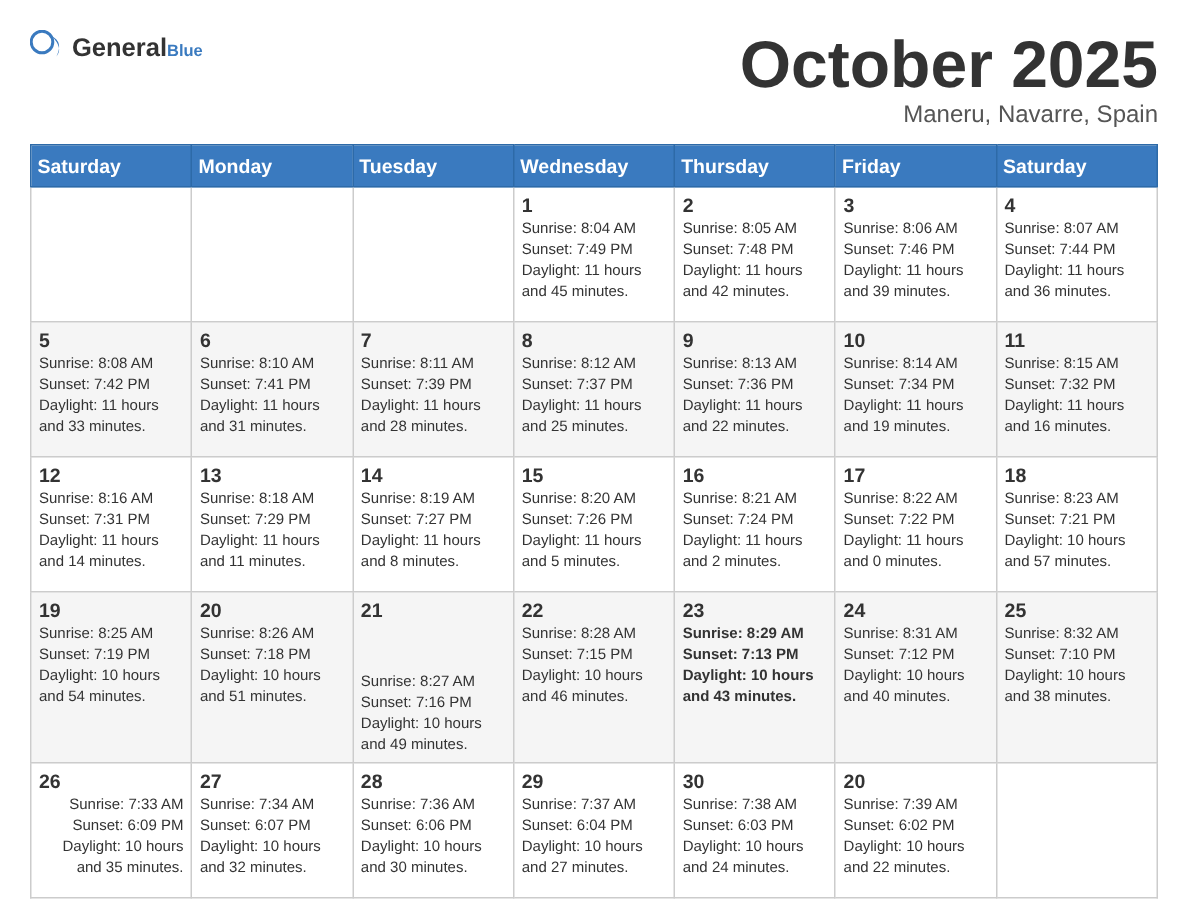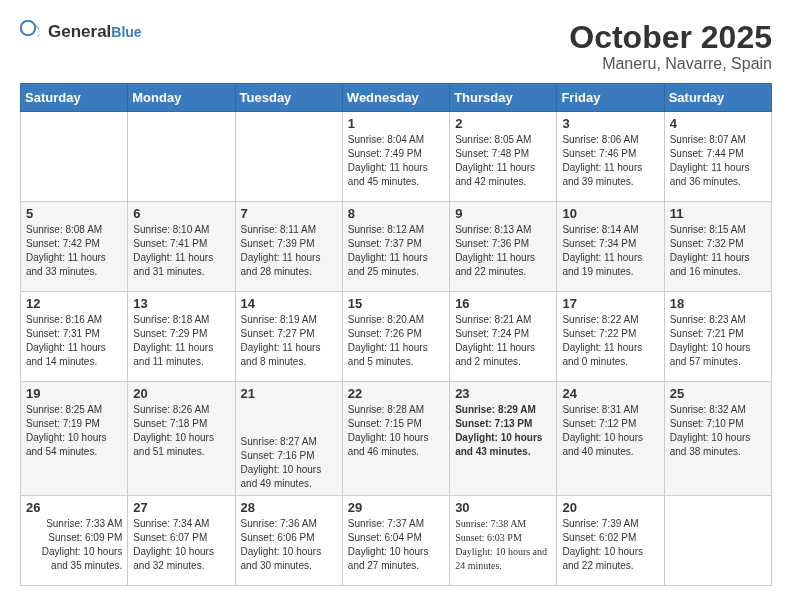--- a/index.html
+++ b/index.html
@@ -22,21 +22,21 @@
       gap: 4px;
     }
     .logo-icon {
       width: 24px;
       height: 24px;
     }
     .title-area {
       text-align: right;
     }
     .calendar-title {
-      font-size: 32px;
+      font-size: 44px;
       font-weight: bold;
       color: #333;
       line-height: 1.1;
     }
     .calendar-subtitle {
       font-size: 16px;
       color: #555;
     }
     table {
       width: 100%;
@@ -83,21 +83,21 @@
 <body>
 
 <div class="header-area">
   <div class="logo">
     <svg class="logo-icon" viewBox="0 0 30 30" xmlns="http://www.w3.org/2000/svg">
       <circle cx="10" cy="10" r="9" fill="none" stroke="#3a7abf" stroke-width="2.5"></circle>
       <path d="M18 5 Q28 10 22 22 Q28 15 18 5Z" fill="#3a7abf"></path>
     </svg>
     <div>
       <div>
-        <span style="font-size:17px;font-weight:bold;color:#333;">General</span><span style="font-size:14px;font-weight:bold;color:#3a7abf;">Blue</span>
+        <span style="font-size:17px;font-weight:bold;color:#333;">General</span><span style="font-size:11px;font-weight:bold;color:#3a7abf;">Blue</span>
       </div>
     </div>
   </div>
   <div class="title-area">
     <div class="calendar-title">October 2025</div>
     <div class="calendar-subtitle">Maneru, Navarre, Spain</div>
   </div>
 </div>
 
 <table>
@@ -294,21 +294,21 @@
 Daylight: 10 hours and 30 minutes.</div>
         </td>
         <td>
           <span class="day-number">29</span>
           <div class="day-info" style="white-space: pre-line;">Sunrise: 7:37 AM
 Sunset: 6:04 PM
 Daylight: 10 hours and 27 minutes.</div>
         </td>
         <td>
           <span class="day-number">30</span>
-          <div class="day-info" style="white-space: pre-line; font-family: Liberation Serif, serif;">Sunrise: 7:38 AM
+          <div class="day-info" style="white-space: pre-line;">Sunrise: 7:38 AM
 Sunset: 6:03 PM
 Daylight: 10 hours and 24 minutes.</div>
         </td>
         <td>
           <span class="day-number">20</span>
           <div class="day-info" style="white-space: pre-line;">Sunrise: 7:39 AM
 Sunset: 6:02 PM
 Daylight: 10 hours and 22 minutes.</div>
         </td>
         <td class="empty-cell"></td>

